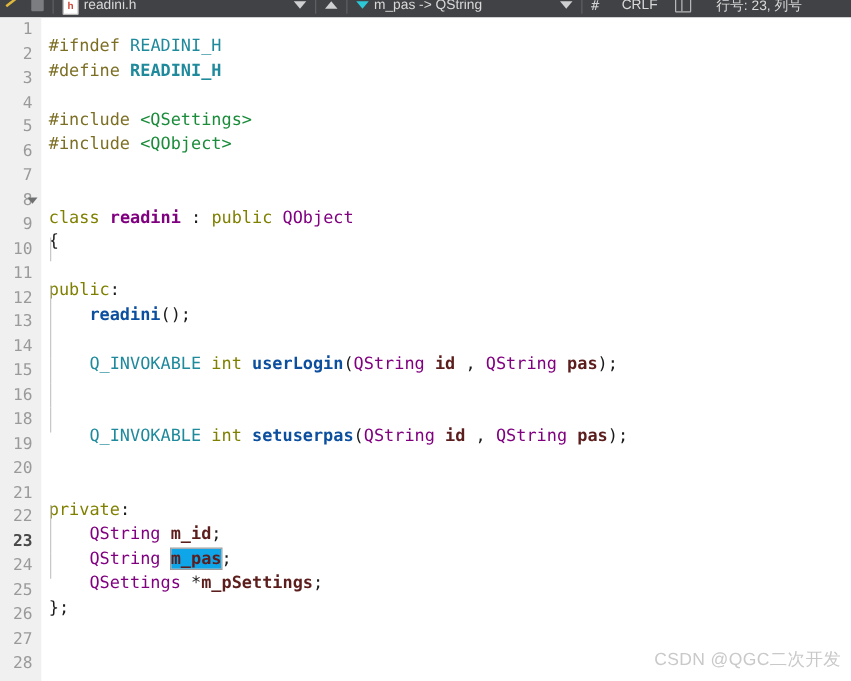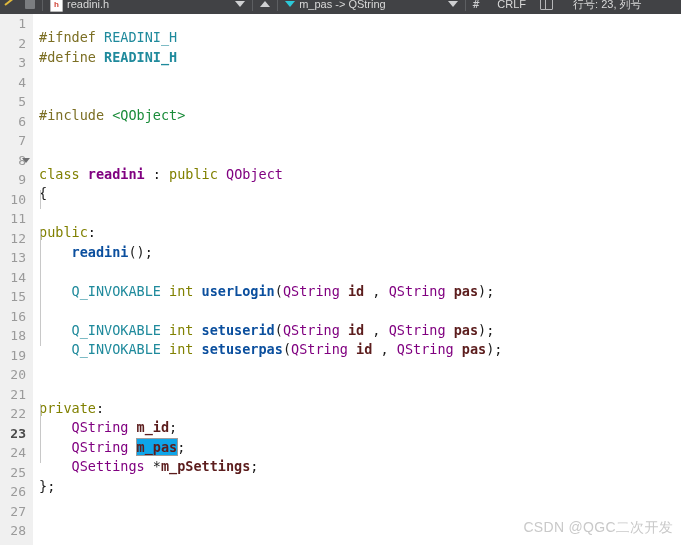--- a/index.html
+++ b/index.html
@@ -292,20 +292,21 @@
       <span class="ln">2</span>
       <span class="src"><span class="tok-pre">#define</span> <span class="tok-macro-b">READINI_H</span></span>
     </div>
 
     <div class="row">
       <span class="ln">3</span>
     </div>
 
     <div class="row">
       <span class="ln">4</span>
+      <span class="src"><span class="tok-pre">#include</span> <span class="tok-inc">&lt;QSettings&gt;</span></span>
     </div>
 
     <div class="row">
       <span class="ln">5</span>
       <span class="src"><span class="tok-pre">#include</span> <span class="tok-inc">&lt;QObject&gt;</span></span>
     </div>
 
     <div class="row">
       <span class="ln">6</span>
     </div>
@@ -356,21 +357,20 @@
 
     <div class="row">
       <span class="ln">15</span>
       <span class="guide"></span>
       <span class="src"></span>
     </div>
 
     <div class="row">
       <span class="ln">16</span>
       <span class="guide"></span>
-      <span class="src">    <span class="tok-qobj">Q_INVOKABLE</span> <span class="tok-kw">int</span> <span class="tok-fn">setuserid</span><span class="tok-punct">(</span><span class="tok-type">QString</span> <span class="tok-var">id</span> <span class="tok-punct">,</span> <span class="tok-type">QString</span> <span class="tok-var">pas</span><span class="tok-punct">);</span></span>
     </div>
 
 
     <div class="row">
       <span class="ln">18</span>
       <span class="guide"></span>
       <span class="src">    <span class="tok-qobj">Q_INVOKABLE</span> <span class="tok-kw">int</span> <span class="tok-fn">setuserpas</span><span class="tok-punct">(</span><span class="tok-type">QString</span> <span class="tok-var">id</span> <span class="tok-punct">,</span> <span class="tok-type">QString</span> <span class="tok-var">pas</span><span class="tok-punct">);</span></span>
     </div>
 
     <div class="row">

